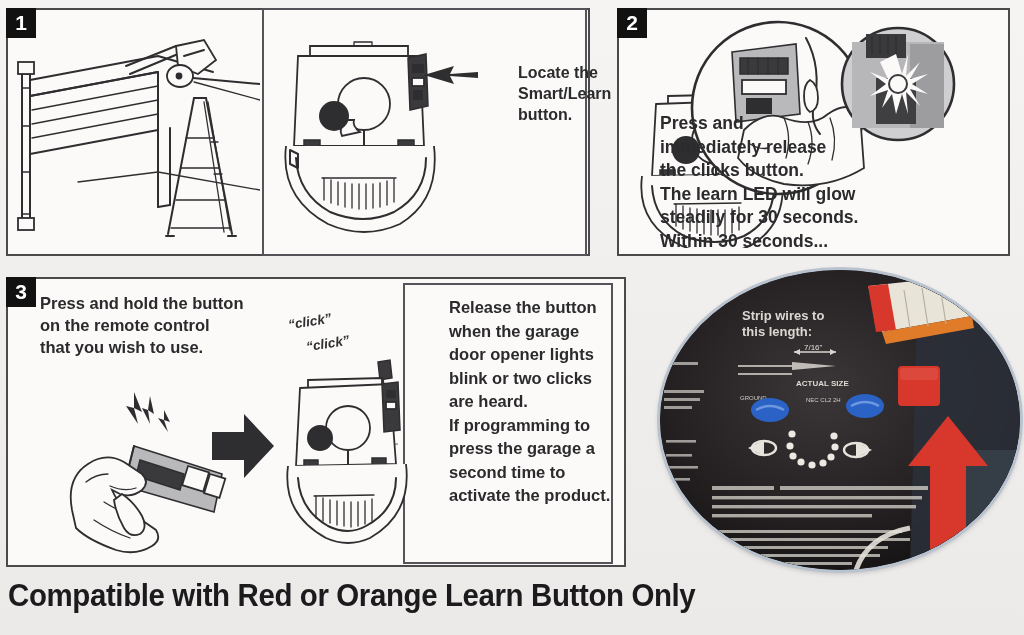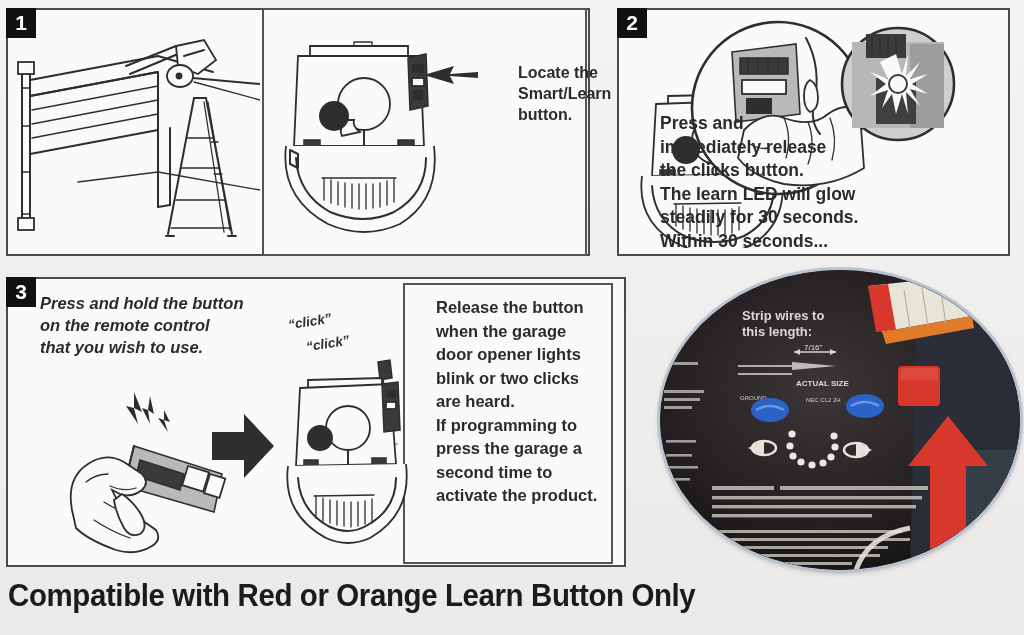--- a/index.html
+++ b/index.html
@@ -24,22 +24,22 @@
          color:#fff;font-weight:bold;font-size:21px;line-height:30px;
          text-align:center;font-family:"Liberation Sans",sans-serif;
          z-index:12;letter-spacing:0;}
 
   
   .txt{position:absolute;color:#2b2b2d;font-weight:bold;
        font-family:"Liberation Sans",sans-serif;}
   .t-locate{left:478px;top:62px;width:120px;font-size:16px;line-height:21px;margin-left:40px;}
   .t-step2{left:660px;top:112px;width:345px;font-size:17.5px;line-height:23.5px;
            text-align:left;color:#2b2b2d;}
-  .t-step3a{left:40px;top:292px;width:255px;font-size:16.5px;line-height:22px;font-style:italic;}
-  .t-step3b{left:436px;top:296px;width:165px;font-size:16.5px;line-height:23.5px;}
+  .t-step3a{left:40px;top:292px;width:255px;font-size:16.5px;line-height:22px;}
+  .t-step3b{left:449px;top:296px;width:165px;font-size:16.5px;line-height:23.5px;}
 
   .click1{position:absolute;left:288px;top:314px;font-size:13.5px;font-weight:bold;
           font-style:italic;color:#2f2f31;transform:rotate(-9deg);}
   .click2{position:absolute;left:306px;top:336px;font-size:13.5px;font-weight:bold;
           font-style:italic;color:#2f2f31;transform:rotate(-9deg);}
 
   
   .caption{position:absolute;left:8px;top:578px;font-size:31px;font-weight:bold;
            color:#1b1b1d;font-family:"Liberation Sans",sans-serif;
            letter-spacing:-0.4px;transform:scaleX(0.95);transform-origin:left center;}

